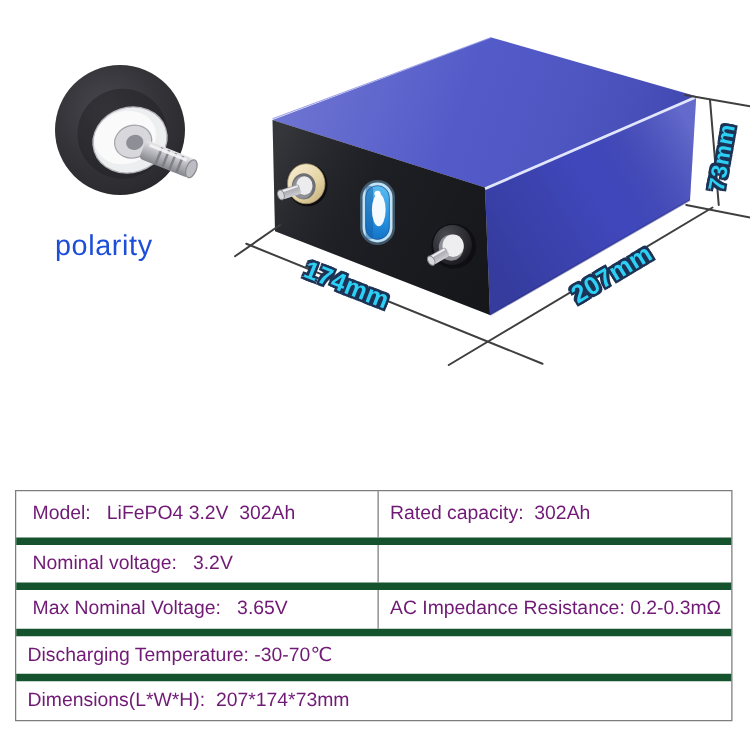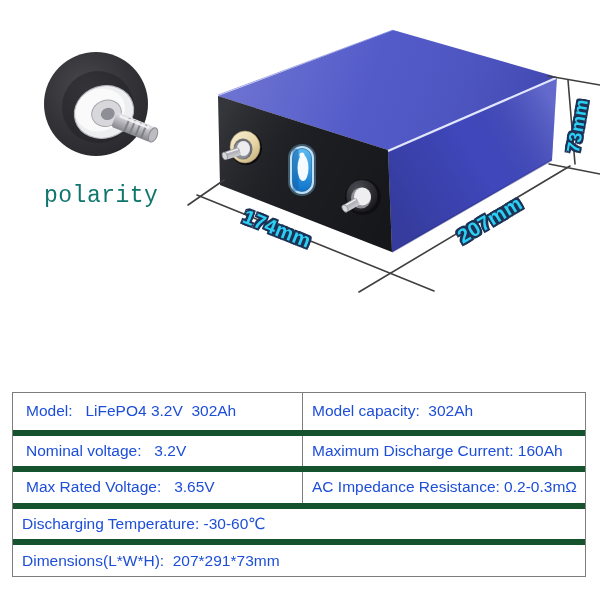--- a/index.html
+++ b/index.html
@@ -3,21 +3,21 @@
 <meta charset="utf-8">
 <style>
   html,body{margin:0;padding:0;background:#fff;}
   .canvas{
     position:relative;width:600px;height:600px;background:#ffffff;
     overflow:hidden;font-family:"Liberation Sans","DejaVu Sans",sans-serif;
   }
   .illus{position:absolute;left:0;top:0;}
   .polarity-label{
     position:absolute;left:44px;top:183px;
-    font-size:23px;color:#0f766e;letter-spacing:0.5px;font-family:Liberation Mono, monospace;
+    font-size:23px;color:#1d4ed8;letter-spacing:0.5px;
   }
   .dim-label{
     position:absolute;font-weight:bold;font-size:20px;letter-spacing:0.5px;
     color:#2bd0f4;white-space:nowrap;
     text-shadow:
       -2px -2px 0 #1d3356, 2px -2px 0 #1d3356,
       -2px  2px 0 #1d3356, 2px  2px 0 #1d3356,
       -2px  0   0 #1d3356, 2px  0   0 #1d3356,
        0   -2px 0 #1d3356, 0    2px 0 #1d3356;
   }
@@ -25,21 +25,21 @@
   .dim-207{left:490px;top:220px;transform:translate(-50%,-50%) rotate(-31deg);}
   .dim-73{left:578px;top:126px;font-size:18px;transform:translate(-50%,-50%) rotate(-80deg);}
   .spec-table{
     position:absolute;left:12px;top:392px;width:574px;
     border:1px solid #7d7d7d;box-sizing:border-box;background:#fff;
   }
   .spec-row{display:flex;height:36.6px;border-top:6px solid #14532d;box-sizing:border-box;}
   .spec-row:first-child{border-top:none;}
   .spec-cell{
     display:flex;align-items:center;white-space:pre;
-    font-size:15.5px;color:#1d4ed8;box-sizing:border-box;overflow:hidden;
+    font-size:15.5px;color:#701a75;box-sizing:border-box;overflow:hidden;
   }
   .spec-cell.left{width:290px;padding-left:13px;border-right:1px solid #7d7d7d;}
   .spec-cell.right{flex:1;padding-left:9px;}
   .dimline{stroke:#3f3f3f;stroke-width:1.6;stroke-linecap:round;fill:none;}
 </style>
 </head>
 <body>
 
 <div class="canvas">
 
@@ -166,31 +166,30 @@
 
   <div class="polarity-label">polarity</div>
 
   <div class="dim-label dim-174">174mm</div>
   <div class="dim-label dim-207">207mm</div>
   <div class="dim-label dim-73">73mm</div>
 
   <div class="spec-table">
     <div class="spec-row">
       <div class="spec-cell left">Model:   LiFePO4 3.2V  302Ah</div>
-      <div class="spec-cell right">Model capacity:  302Ah</div>
+      <div class="spec-cell right">Rated capacity:  302Ah</div>
     </div>
     <div class="spec-row">
       <div class="spec-cell left">Nominal voltage:   3.2V</div>
-      <div class="spec-cell right">Maximum Discharge Current: 160Ah</div>
     </div>
     <div class="spec-row">
-      <div class="spec-cell left">Max Rated Voltage:   3.65V</div>
+      <div class="spec-cell left">Max Nominal Voltage:   3.65V</div>
       <div class="spec-cell right">AC Impedance Resistance: 0.2-0.3mΩ</div>
     </div>
     <div class="spec-row">
-      <div class="spec-cell right">Discharging Temperature: -30-60℃</div>
+      <div class="spec-cell right">Discharging Temperature: -30-70℃</div>
     </div>
     <div class="spec-row">
-      <div class="spec-cell right">Dimensions(L*W*H):  207*291*73mm</div>
+      <div class="spec-cell right">Dimensions(L*W*H):  207*174*73mm</div>
     </div>
   </div>
 
 </div>
 
 </body></html>

